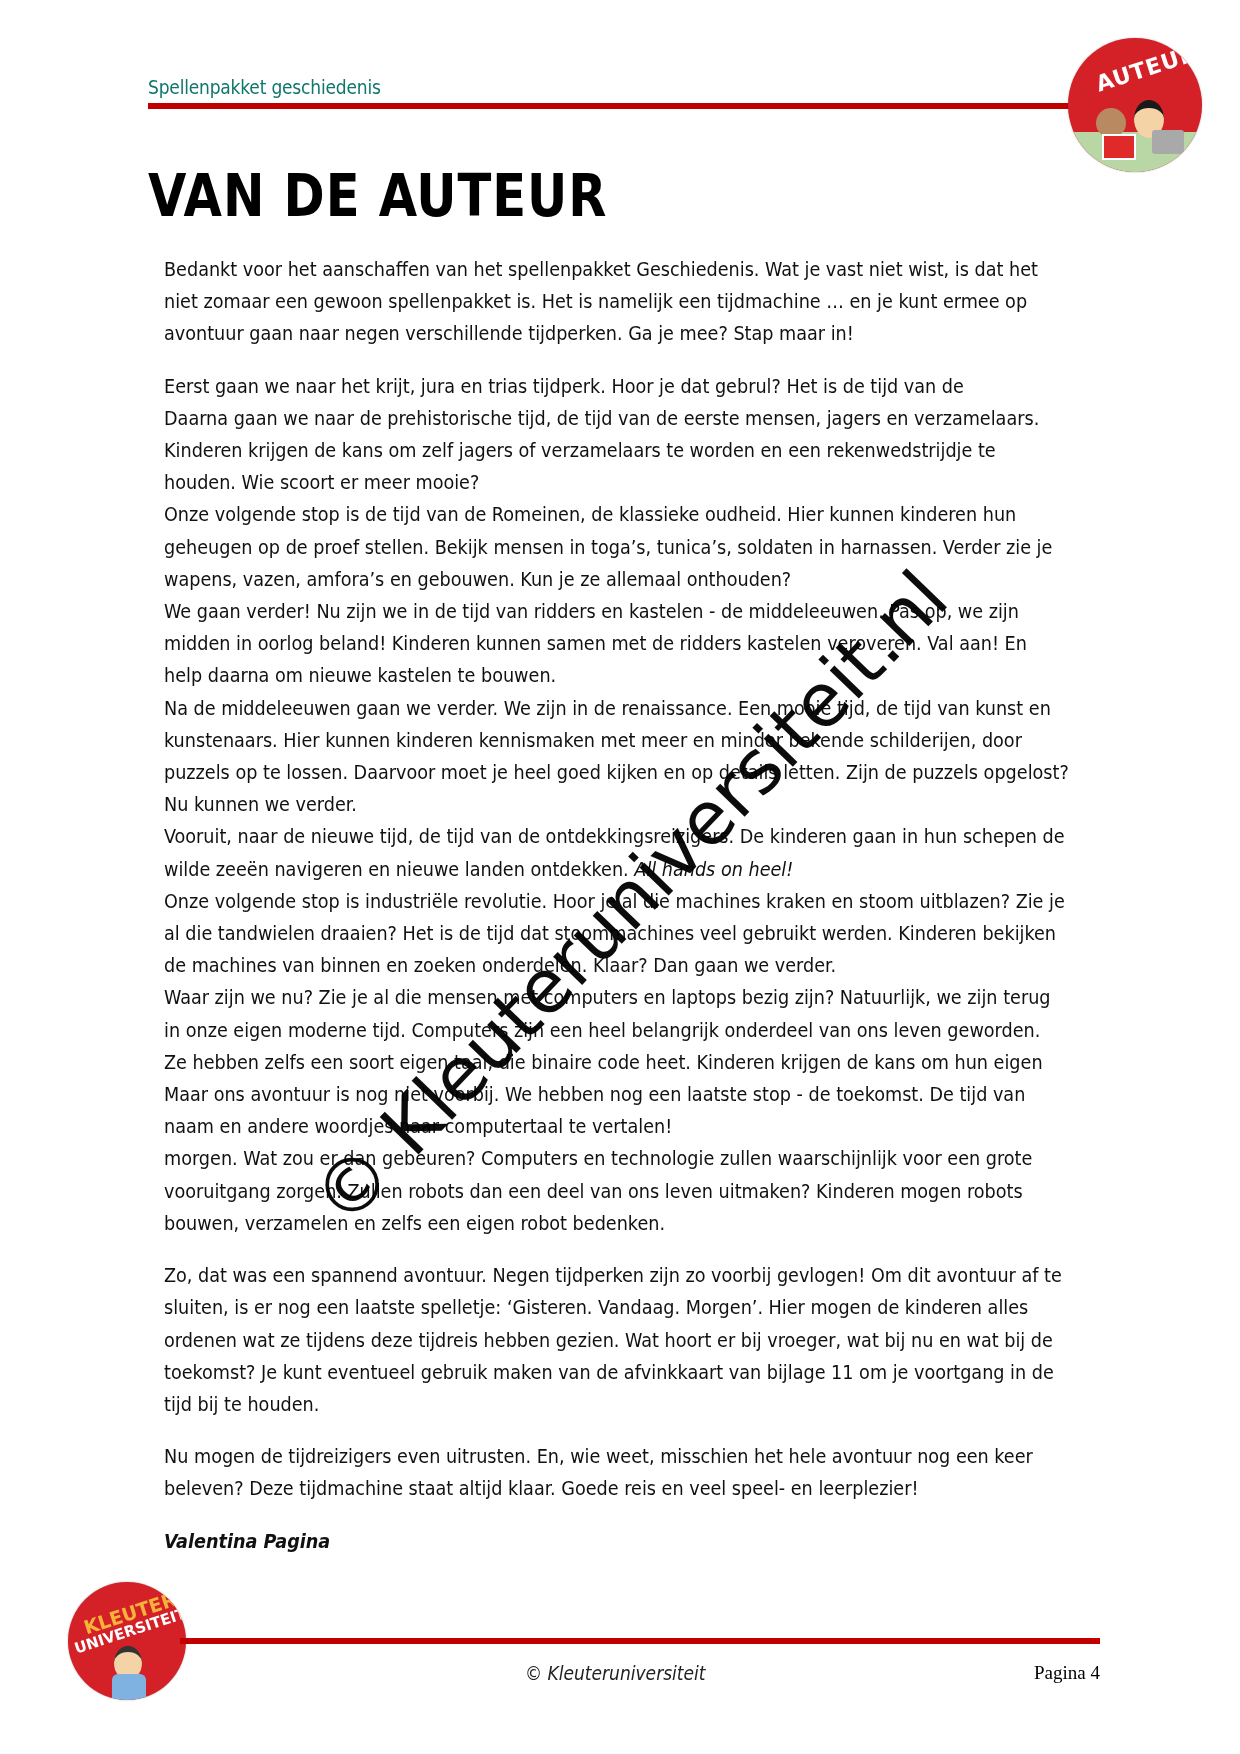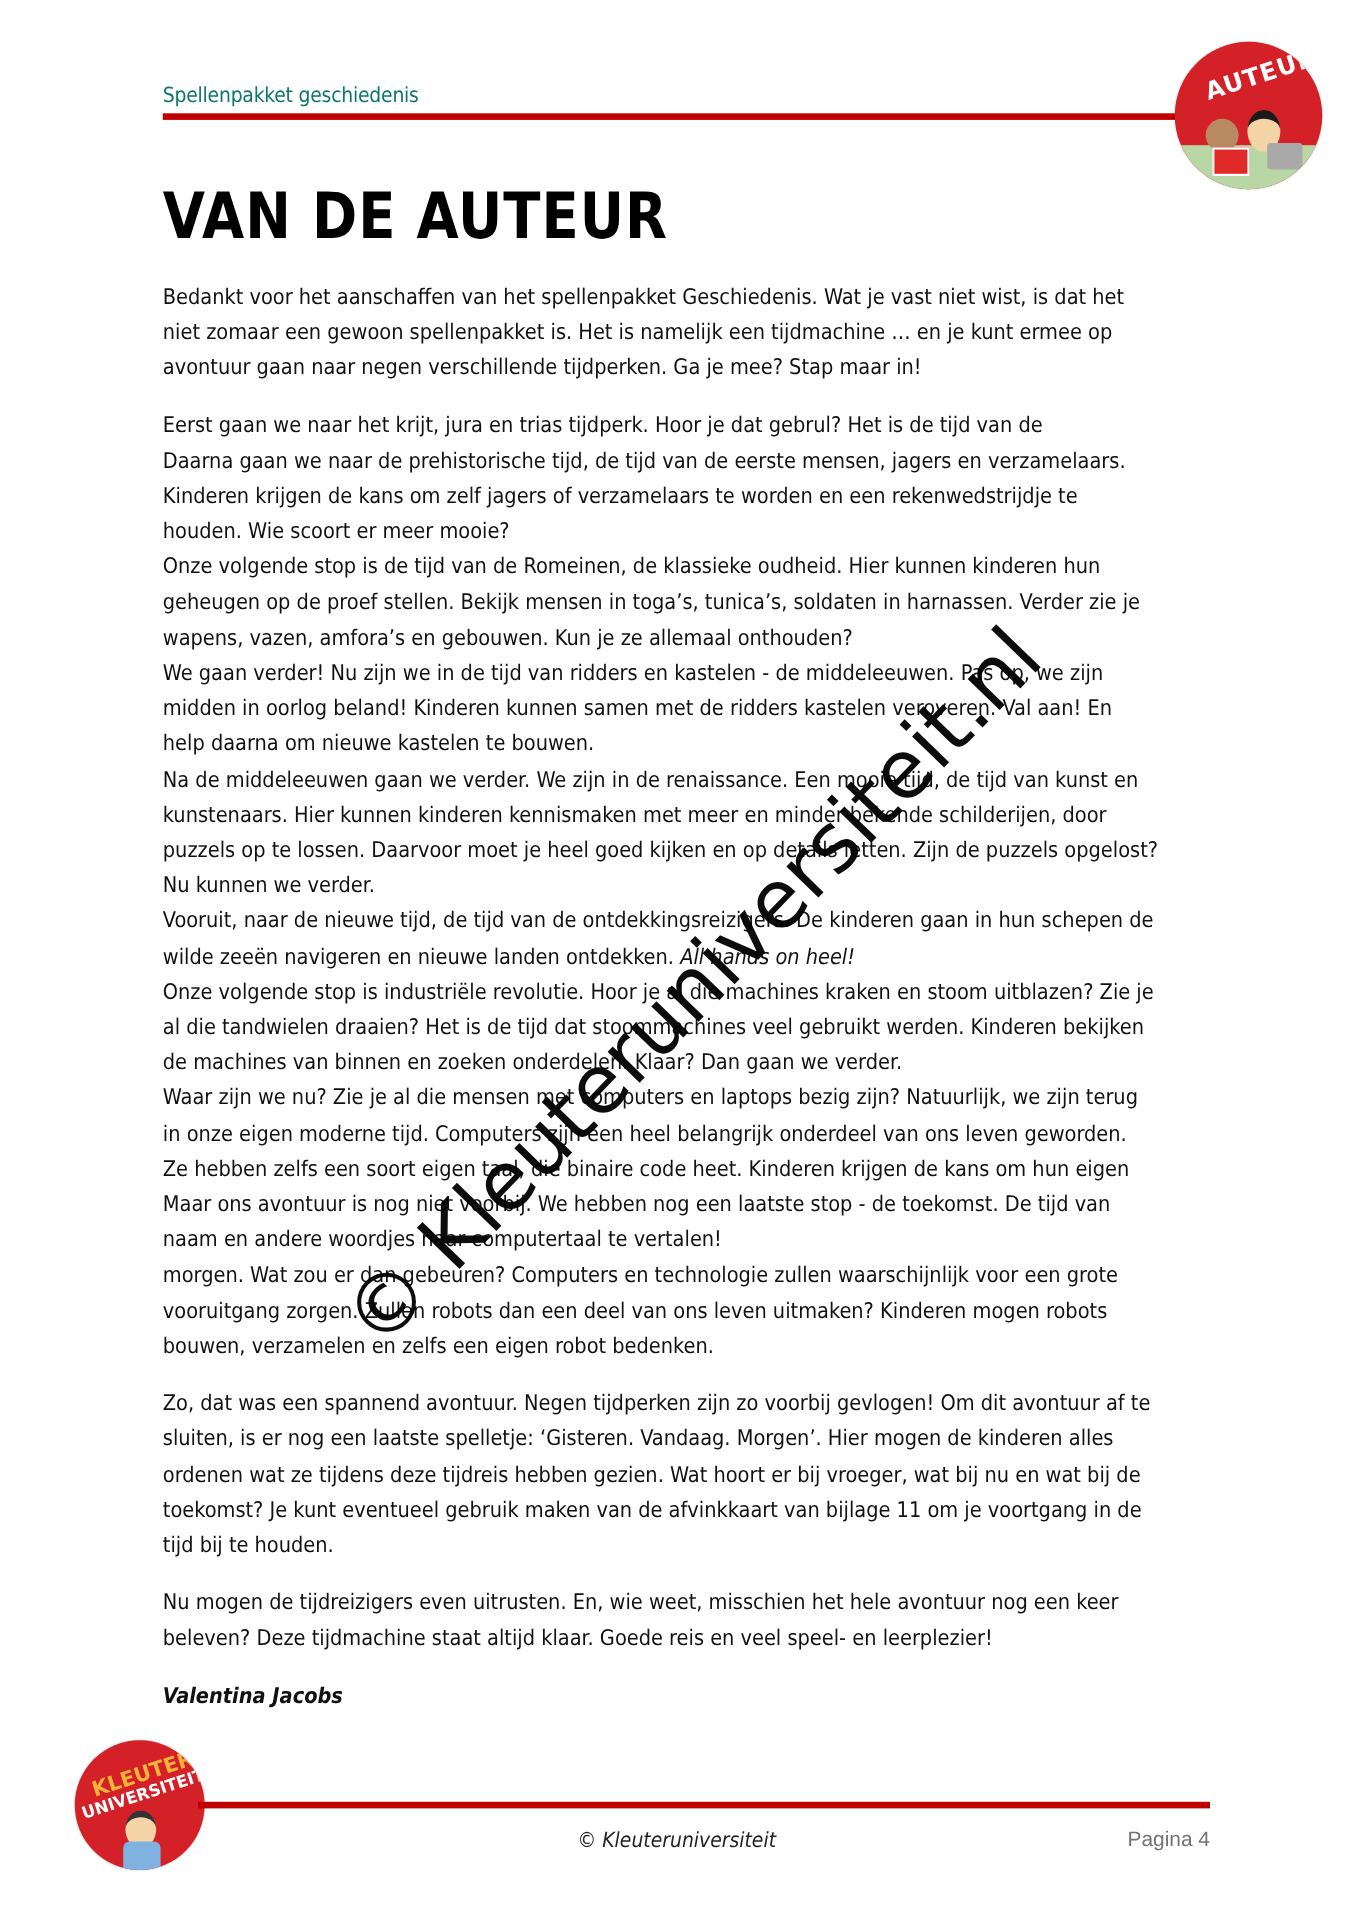--- a/index.html
+++ b/index.html
@@ -23,28 +23,28 @@
   .badge.author .laptop { position:absolute; left:84px; top:92px; width:32px; height:24px; background:#a9a9a9; border-radius:3px; }
   .badge.kleuter .l1 { left:14px; top:20px; font-size:19px; color:#f7b23b; transform:rotate(-18deg); }
   .badge.kleuter .l2 { left:4px; top:40px; font-size:15px; transform:rotate(-18deg); }
   .badge.kleuter .girl { position:absolute; left:46px; top:64px; width:28px; height:28px; border-radius:50%; background:#f4d3a6; border-top:6px solid #333; }
   .badge.kleuter .dress { position:absolute; left:44px; top:92px; width:34px; height:30px; background:#7fb2e0; border-radius:6px 6px 0 0; }
   .page-title { position:absolute; left:148px; top:162px; font-size:58px; font-weight:bold;
          font-family:"DejaVu Sans Condensed","DejaVu Sans", sans-serif; letter-spacing:1px;
          transform:scaleX(0.95); transform-origin:left; color:#000; }
   .body { position:absolute; left:148px; top:254px; width:960px; font-size:19.6px; line-height:32.2px;
           font-family:"DejaVu Sans Condensed","Liberation Sans", sans-serif; color:#111; }
-  .body p { margin:0 0 20px 0; }
+  .body p { margin:0 0 20px 16px; }
   .body .line { display:block; }
   .body em { font-style:italic; }
   .signature { font-weight:bold; font-style:italic; }
   .footer-center { position:absolute; left:525px; top:1662px; font-size:19px; color:#222;
          font-family:"DejaVu Sans Condensed","DejaVu Sans", sans-serif;font-style:italic; }
-  .footer-right { position:absolute; right:140px; top:1662px; font-size:19px; color:#737373;
-         font-family:Liberation Sans, sans-serif; }
+  .footer-right { position:absolute; right:140px; top:1662px; font-size:19px; color:#000000;
+         font-family:Liberation Serif, serif; }
   .watermark { position:absolute; left:160px; top:855px; font-size:74px; color:#000;
          font-family:"DejaVu Sans", sans-serif; transform:rotate(-46deg); transform-origin:center;
          white-space:nowrap; width:940px; text-align:center; opacity:0.95; pointer-events:none;
          -webkit-text-stroke:0; }
 </style>
 </head>
 <body>
 
 <div class="header-title">Spellenpakket geschiedenis</div>
 <div class="rule top"></div>
@@ -99,21 +99,21 @@
     <span class="line">Zo, dat was een spannend avontuur. Negen tijdperken zijn zo voorbij gevlogen! Om dit avontuur af te</span>
     <span class="line">sluiten, is er nog een laatste spelletje: ‘Gisteren. Vandaag. Morgen’. Hier mogen de kinderen alles</span>
     <span class="line">ordenen wat ze tijdens deze tijdreis hebben gezien. Wat hoort er bij vroeger, wat bij nu en wat bij de</span>
     <span class="line">toekomst? Je kunt eventueel gebruik maken van de afvinkkaart van bijlage 11 om je voortgang in de</span>
     <span class="line">tijd bij te houden.</span>
   </p>
   <p>
     <span class="line">Nu mogen de tijdreizigers even uitrusten. En, wie weet, misschien het hele avontuur nog een keer</span>
     <span class="line">beleven? Deze tijdmachine staat altijd klaar. Goede reis en veel speel- en leerplezier!</span>
   </p>
-  <p class="signature">Valentina Jacobs</p>
+  <p class="signature">Valentina Pagina</p>
 </div>
 
 <div class="watermark">© Kleuteruniversiteit.nl</div>
 
 <div class="badge kleuter">
   <span class="label l1">KLEUTER</span>
   <span class="label l2">UNIVERSITEIT</span>
   <div class="girl"></div>
   <div class="dress"></div>
 </div>

